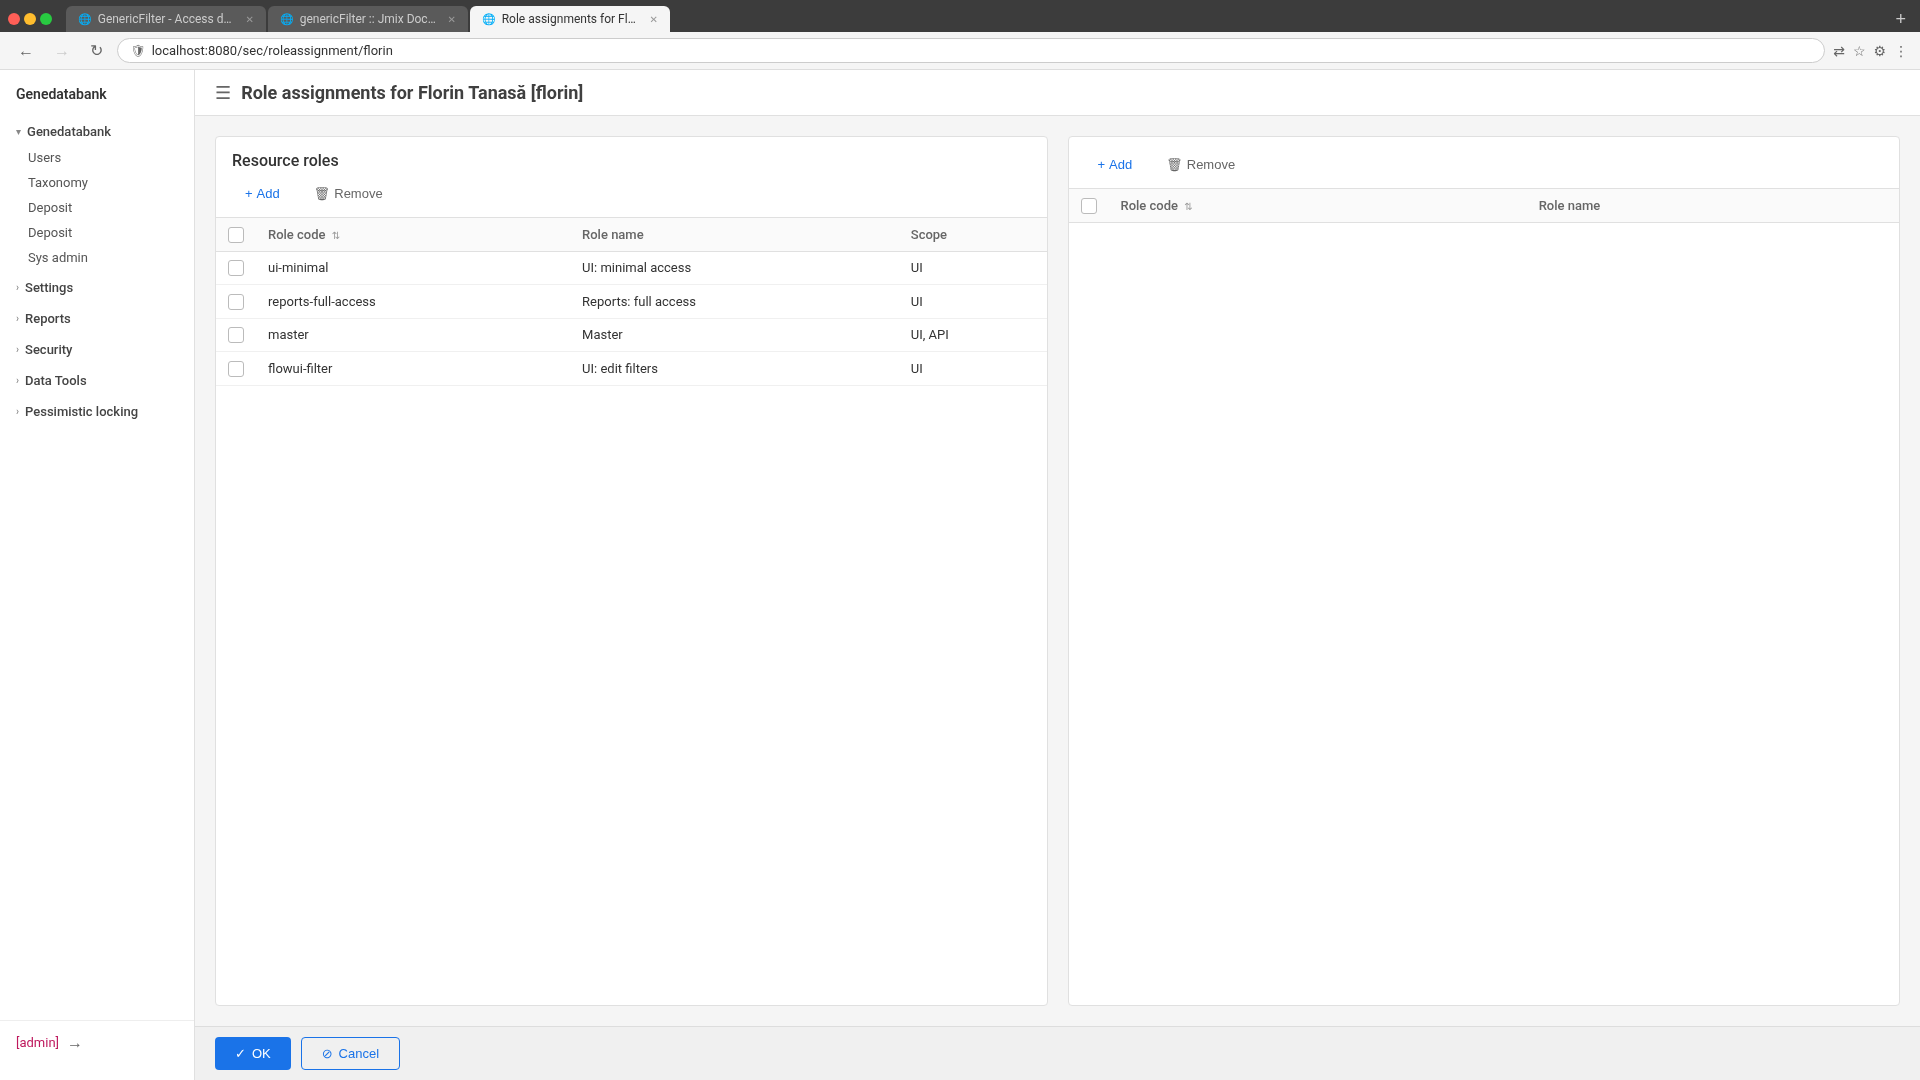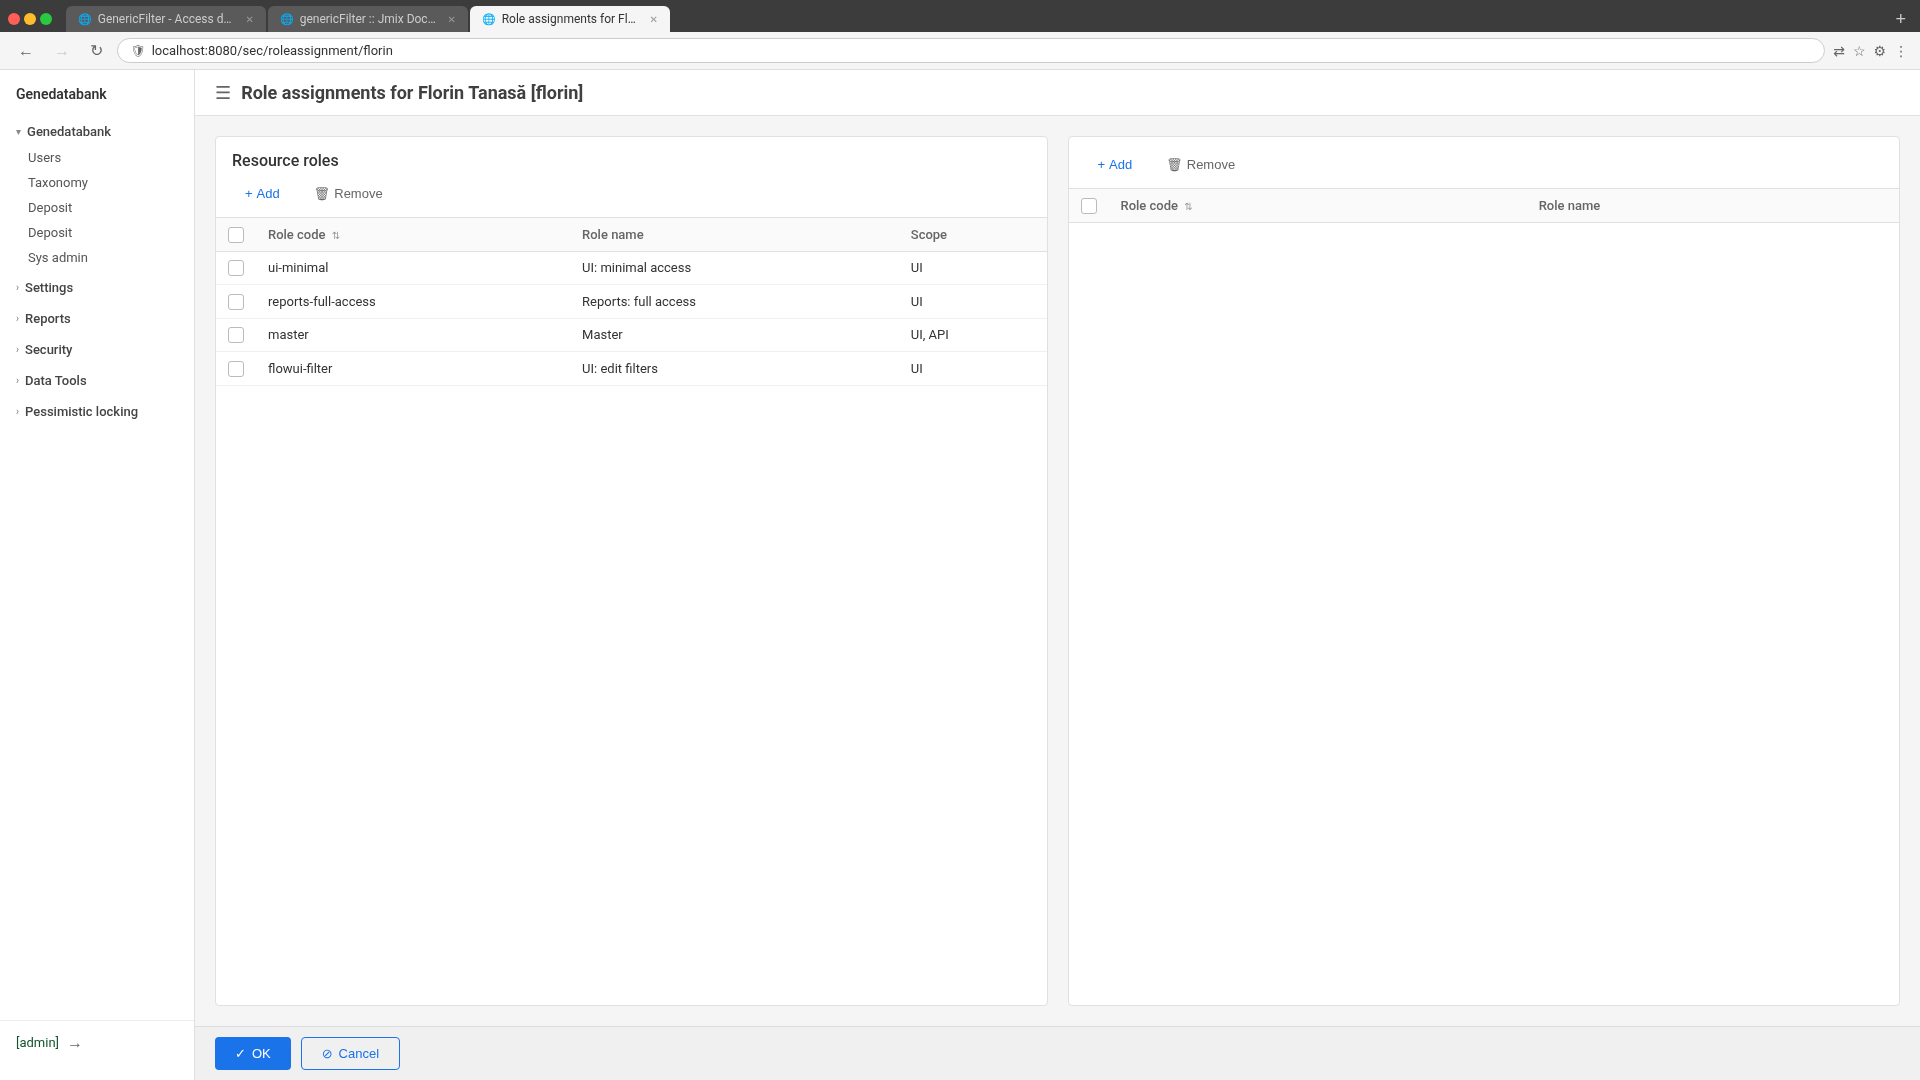--- a/index.html
+++ b/index.html
@@ -31,21 +31,21 @@
     .app-layout { display: flex; flex: 1; overflow: hidden; }
 
     
     .sidebar { width: 195px; background: white; border-right: 1px solid #e0e0e0; display: flex; flex-direction: column; overflow-y: auto; padding: 16px 0; }
     .sidebar-brand { padding: 0 16px 16px; font-weight: 600; font-size: 14px; color: #333; }
     .sidebar-section { margin-bottom: 4px; }
     .sidebar-section-header { padding: 6px 16px; display: flex; align-items: center; gap: 6px; color: #444; font-weight: 500; cursor: pointer; user-select: none; }
     .sidebar-section-header .chevron { font-size: 10px; color: #888; }
     .sidebar-item { padding: 5px 16px 5px 28px; color: #555; cursor: pointer; }
     .sidebar-footer { margin-top: auto; padding: 12px 16px; display: flex; align-items: center; gap: 8px; border-top: 1px solid #eee; }
-    .footer-user { color: #14532d; font-size: 13px; }
+    .footer-user { color: #be185d; font-size: 13px; }
     .footer-logout { color: #666; cursor: pointer; font-size: 16px; }
 
     
     .main-content { flex: 1; display: flex; flex-direction: column; background: #f5f5f5; overflow: hidden; }
     .page-header { background: white; padding: 12px 20px; display: flex; align-items: center; gap: 10px; border-bottom: 1px solid #e0e0e0; }
     .hamburger { color: #666; font-size: 18px; cursor: pointer; }
     .page-title { font-size: 18px; font-weight: 700; color: #404040; }
 
     .content-area { flex: 1; padding: 20px; display: flex; gap: 20px; overflow: auto; }
 

